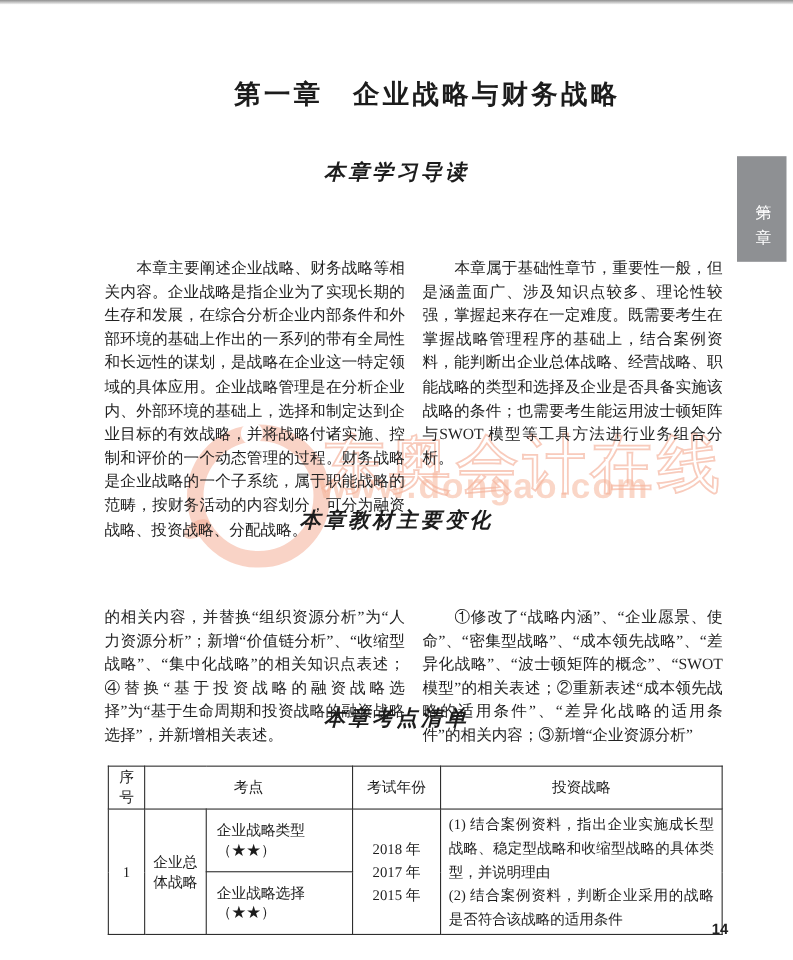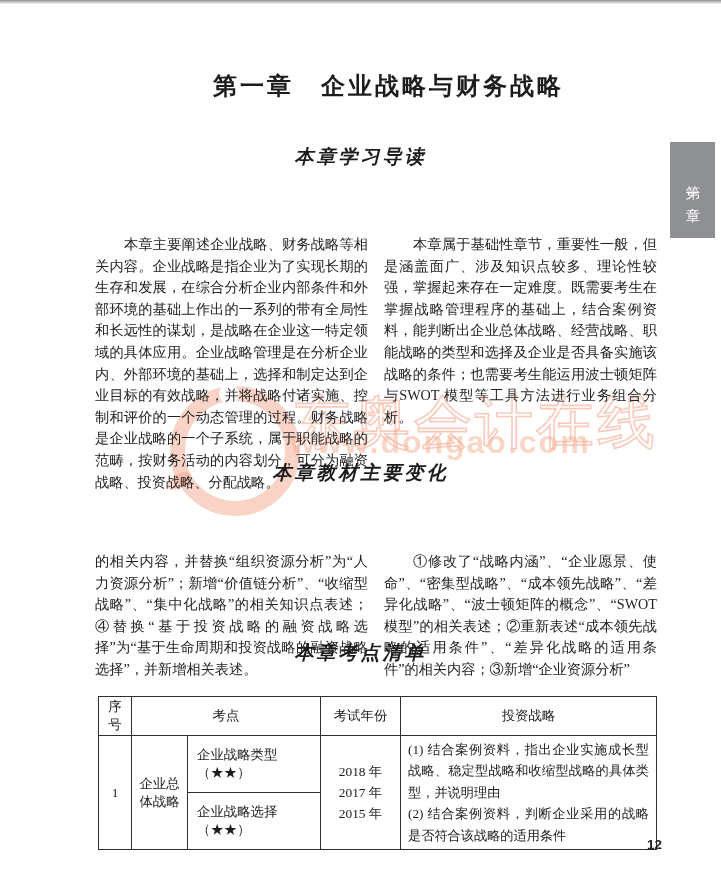--- a/index.html
+++ b/index.html
@@ -128,15 +128,15 @@
           <div>(1) 结合案例资料，指出企业实施成长型战略、稳定型战略和收缩型战略的具体类型，并说明理由</div>
           <div>(2) 结合案例资料，判断企业采用的战略是否符合该战略的适用条件</div>
         </td>
       </tr>
       <tr>
         <td class="c-topic">企业战略选择（★★）</td>
       </tr>
     </tbody>
   </table>
 
-  <div class="page-number">12</div>
+  <div class="page-number">14</div>
 
 </div>
 
 </body></html>

